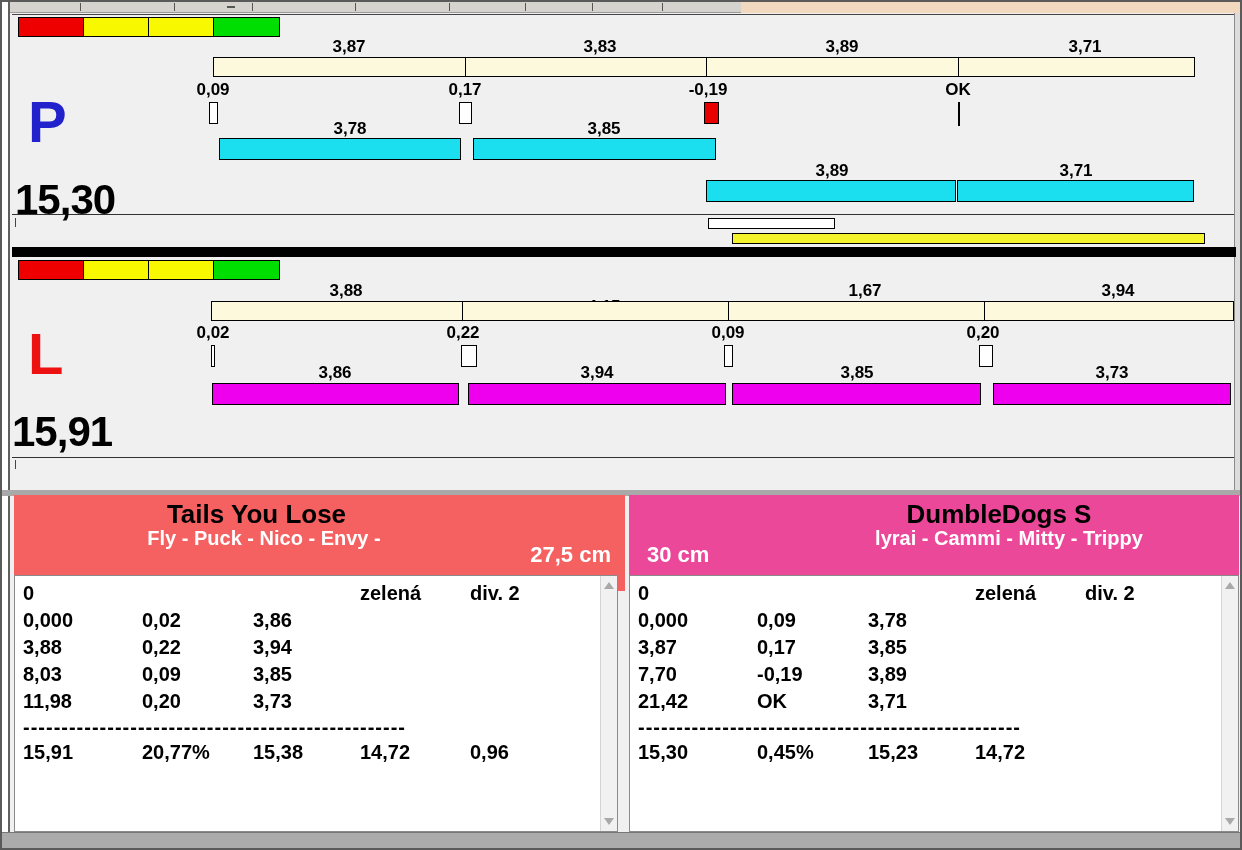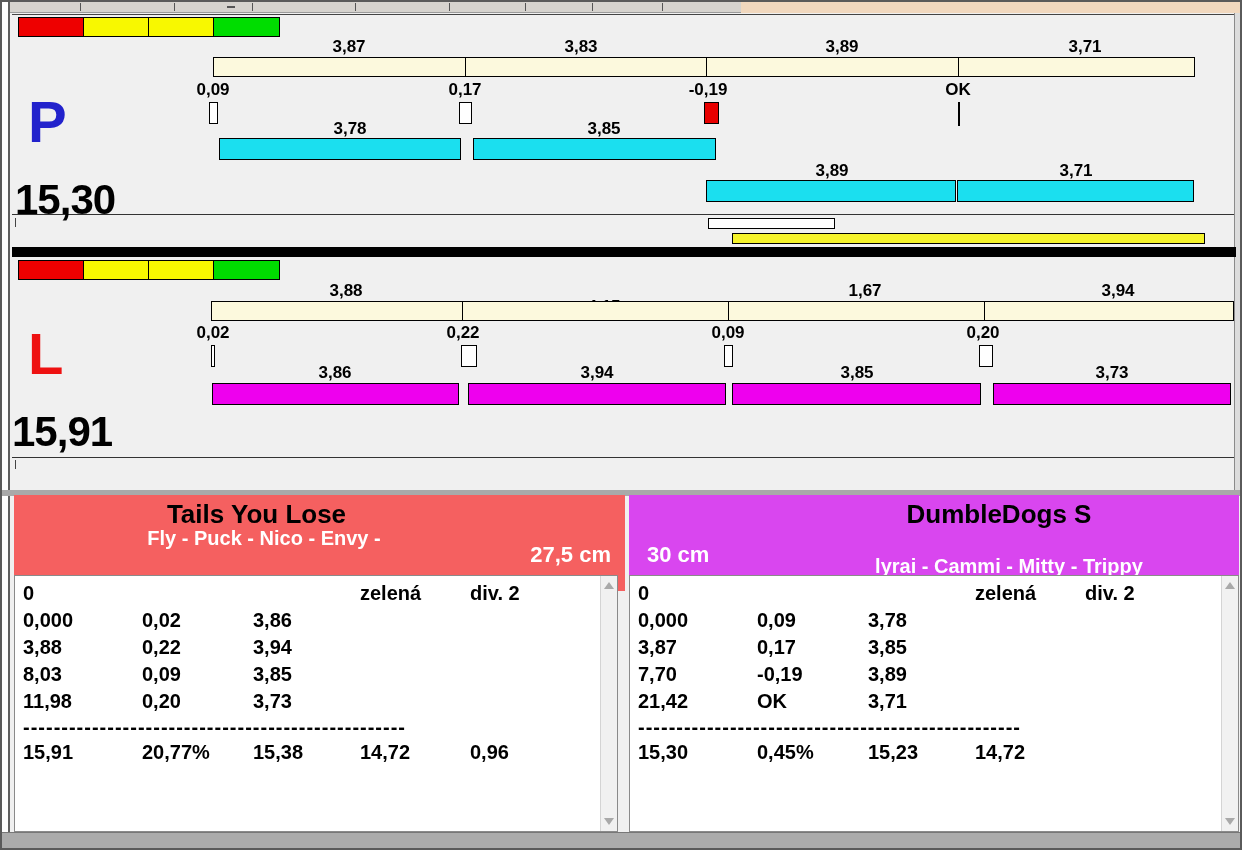--- a/index.html
+++ b/index.html
@@ -72,21 +72,21 @@
 
   <div class="abs lane" style="top:12px;border-top:1px solid #444;">
     <div class="abs traffic" style="left:6px;top:2px;">
       <div style="background-color: rgb(238, 0, 0);"></div>
       <div style="background-color: rgb(248, 248, 0);"></div>
       <div style="background-color: rgb(248, 248, 0);"></div>
       <div style="background-color: rgb(0, 221, 0);"></div>
     </div>
 
     <span class="lbl" style="left:287px;top:22px;">3,87</span>
-    <span class="lbl" style="left:519px;top:22px;">3,83</span>
+    <span class="lbl" style="left:538px;top:22px;">3,83</span>
     <span class="lbl" style="left:780px;top:22px;">3,89</span>
     <span class="lbl" style="left:1023px;top:22px;">3,71</span>
 
     <div class="splitseg" style="left: 201px; top: 42px; width: 253px; background-color: rgb(252, 249, 221);"></div>
     <div class="splitseg" style="left: 453px; top: 42px; width: 242px; background-color: rgb(252, 249, 221);"></div>
     <div class="splitseg" style="left: 694px; top: 42px; width: 253px; background-color: rgb(252, 249, 221);"></div>
     <div class="splitseg" style="left: 946px; top: 42px; width: 237px; background-color: rgb(252, 249, 221);"></div>
 
     <span class="lbl" style="left:151px;top:65px;">0,09</span>
     <span class="lbl" style="left:403px;top:65px;">0,17</span>
@@ -157,23 +157,23 @@
   <span class="subtick" style="left:13px;top:458px;"></span>
 
   <div class="abs headband"></div>
 
   <div class="abs teamblock" style="left: 12px; width: 611px; background-color: rgb(245, 96, 96);">
     <span class="teamname" style="left:0;width:485px;">Tails You Lose</span>
     <span class="members" style="left:0;width:500px;">Fly - Puck - Nico - Envy -</span>
     <span class="jumph" style="right:14px;">27,5 cm</span>
   </div>
 
-  <div class="abs teamblock" style="left: 627px; width: 610px; background-color: #d946ef;">
+  <div class="abs teamblock" style="left: 627px; width: 610px; background-color: #ec4899;">
     <span class="teamname" style="left:130px;width:480px;">DumbleDogs S</span>
-    <span class="members" style="left:150px;width:460px;margin-top:28px;">lyrai - Cammi - Mitty - Trippy</span>
+    <span class="members" style="left:150px;width:460px;">lyrai - Cammi - Mitty - Trippy</span>
     <span class="jumph" style="left:18px;">30 cm</span>
   </div>
 
 
   <div class="abs ta" style="left:12px;width:604px;">
     <div class="ta-content">
       <div class="trow">
           <span class="c1">0</span>
           <span class="c2"></span>
           <span class="c3"></span>

